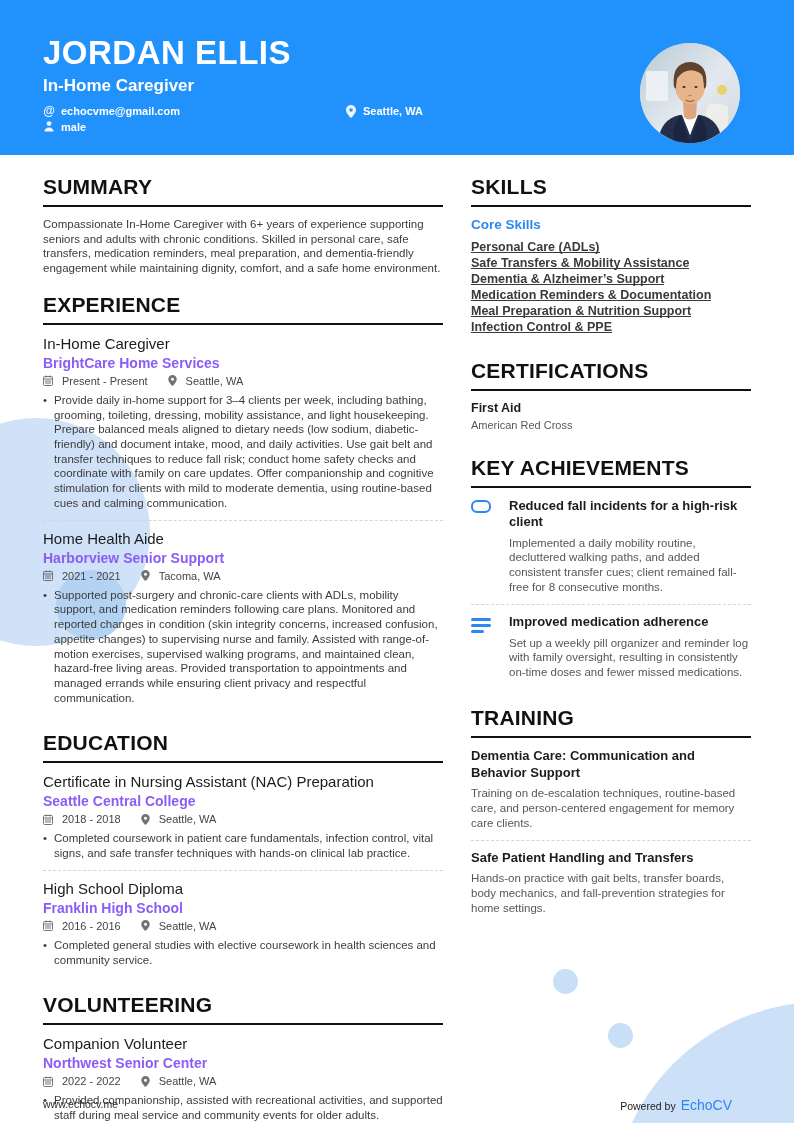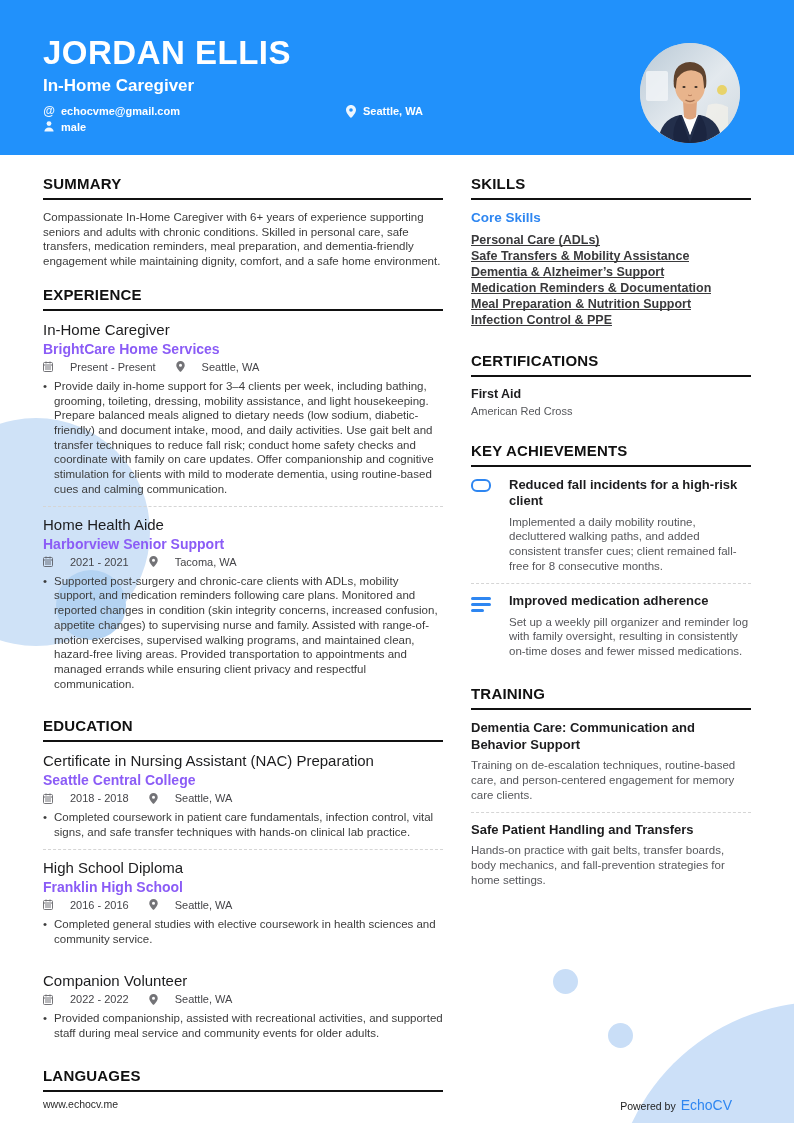--- a/index.html
+++ b/index.html
@@ -37,30 +37,30 @@
   .avatar svg { display: block; }
   
   .content {
     position: relative; z-index: 1;
     display: flex; padding: 20px 43px 0 43px; gap: 28px;
   }
   .col-left  { width: 400px; flex: none; }
   .col-right { width: 280px; flex: none; }
   .section { margin-bottom: 17px; }
   .section-heading {
-    font-size: 15px; font-weight: bold; color: #111; letter-spacing: .2px;
+    font-size: 21px; font-weight: bold; color: #111; letter-spacing: .2px;
     padding-bottom: 6px; border-bottom: 2.5px solid #111; margin-bottom: 10px;
   }
   
   .entry { padding-bottom: 9px; margin-bottom: 9px; }
   .entry.sep { border-bottom: 1px dashed #d5d5d5; }
   .entry-title { font-size: 15px; color: #1c1c1e; font-weight: normal; }
   .entry-org { font-size: 14px; font-weight: bold; color: #8b5cf6; margin-top: 3px; }
   .entry-meta { display: flex; align-items: center; gap: 20px; margin-top: 4px; font-size: 11px; color: #454549; }
-  .meta-item { display: flex; align-items: center; gap: 17px; }
+  .meta-item { display: flex; align-items: center; gap: 9px; }
   .meta-item svg { display: block; opacity: .75; }
   .bullet-row { display: flex; gap: 7px; margin-top: 6px; }
   .bullet-dot { font-size: 11.5px; color: #3c3c3c; line-height: 1.28; }
   .body-text, .bullet-text { font-size: 11.5px; line-height: 1.28; color: #3c3c3c; }
   
   .skills-group { font-size: 13.5px; font-weight: bold; color: #2e86f1; margin-bottom: 14px; }
   .skill-item { display: inline-block; font-size: 12.5px; font-weight: bold; color: #3a3a3c;
     border-bottom: 1.5px solid #3a3a3c; padding-bottom: 5px; margin-bottom: 9px; }
   .skill-wrap { line-height: 0; }
   
@@ -297,23 +297,25 @@
             </span>
           </div>
           <div class="bullet-row">
             <span class="bullet-dot">•</span>
             <span class="bullet-text">Completed general studies with elective coursework in health sciences and community service.</span>
           </div>
         </div>
       </div>
 
       <div class="section">
+        <div class="section-heading">VOLUNTEERING</div>
 
         <div class="entry">
           <div class="entry-title">Companion Volunteer</div>
+          <div class="entry-org">Northwest Senior Center</div>
           <div class="entry-meta">
             <span class="meta-item">
               <svg width="10" height="11" viewBox="0 0 10 11">
                   <rect x="0.5" y="1.5" width="9" height="9" rx="1" fill="none" stroke="#45454a"></rect>
                   <line x1="0.5" y1="4" x2="9.5" y2="4" stroke="#45454a"></line>
                   <line x1="3" y1="0.5" x2="3" y2="2.5" stroke="#45454a"></line>
                   <line x1="7" y1="0.5" x2="7" y2="2.5" stroke="#45454a"></line>
                   <line x1="2" y1="6" x2="8" y2="6" stroke="#45454a"></line>
                   <line x1="2" y1="8" x2="8" y2="8" stroke="#45454a"></line>
                 </svg>

